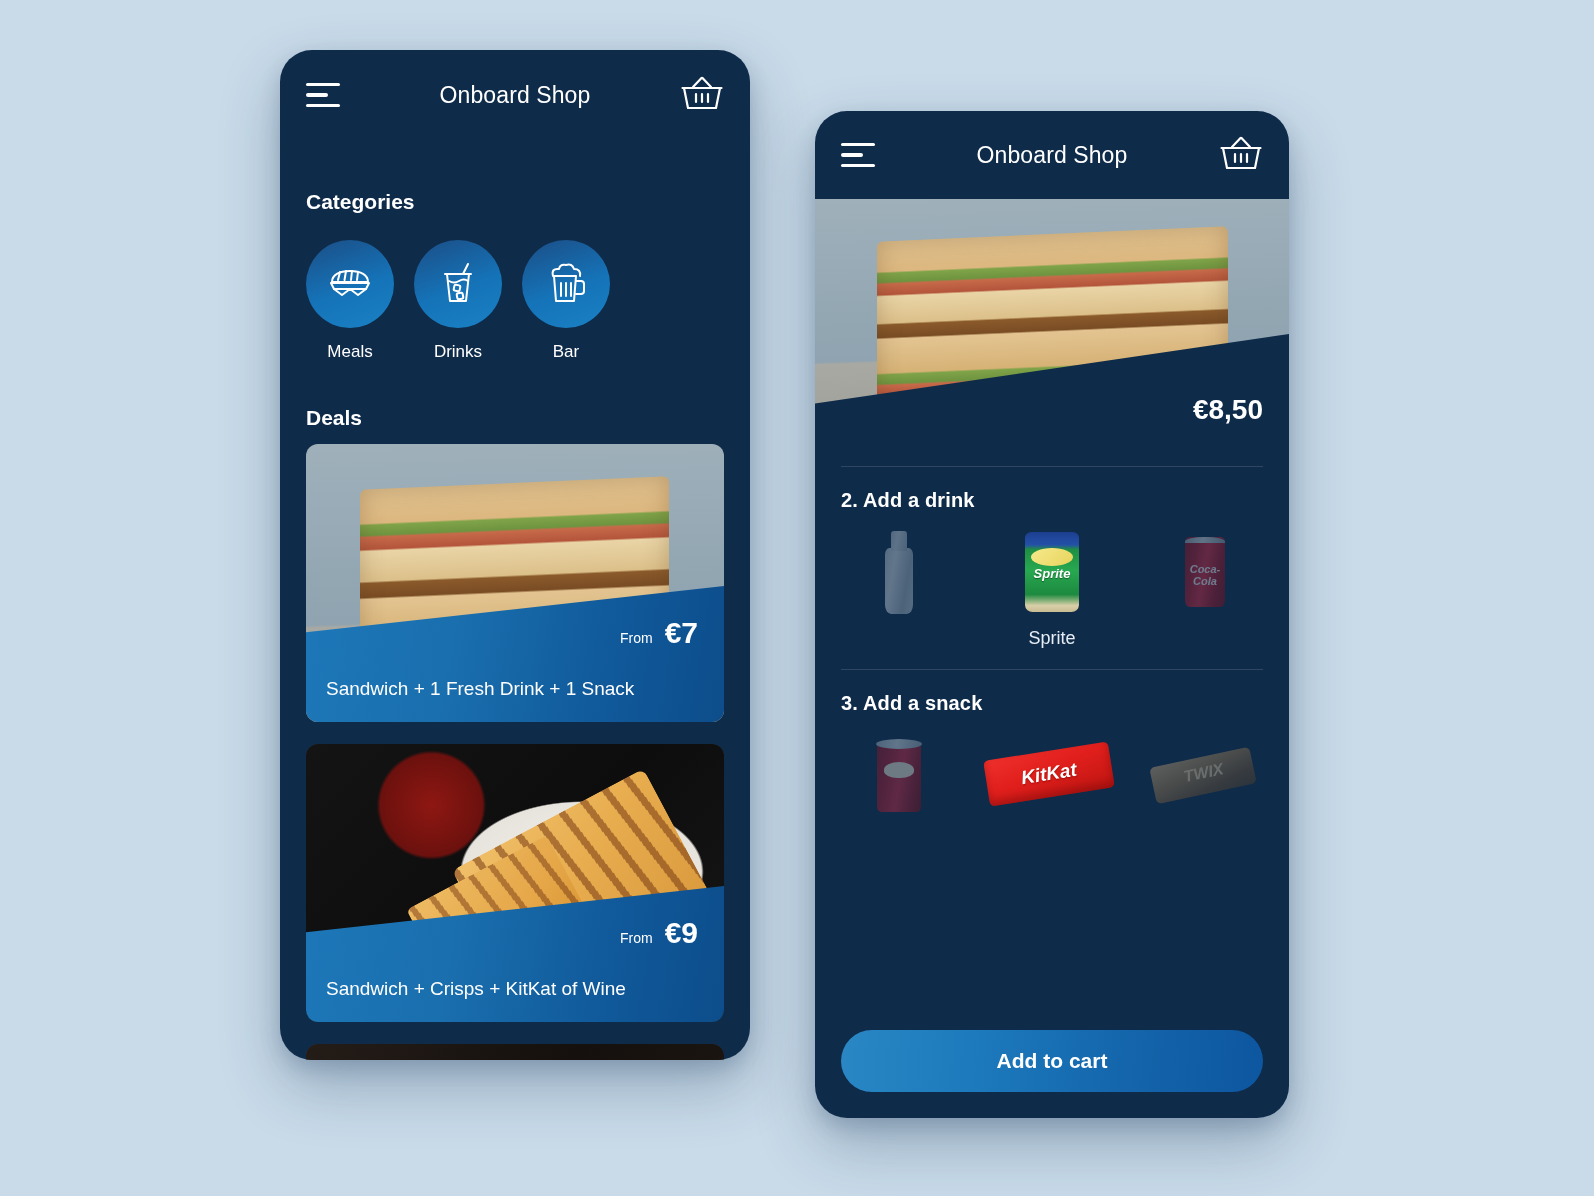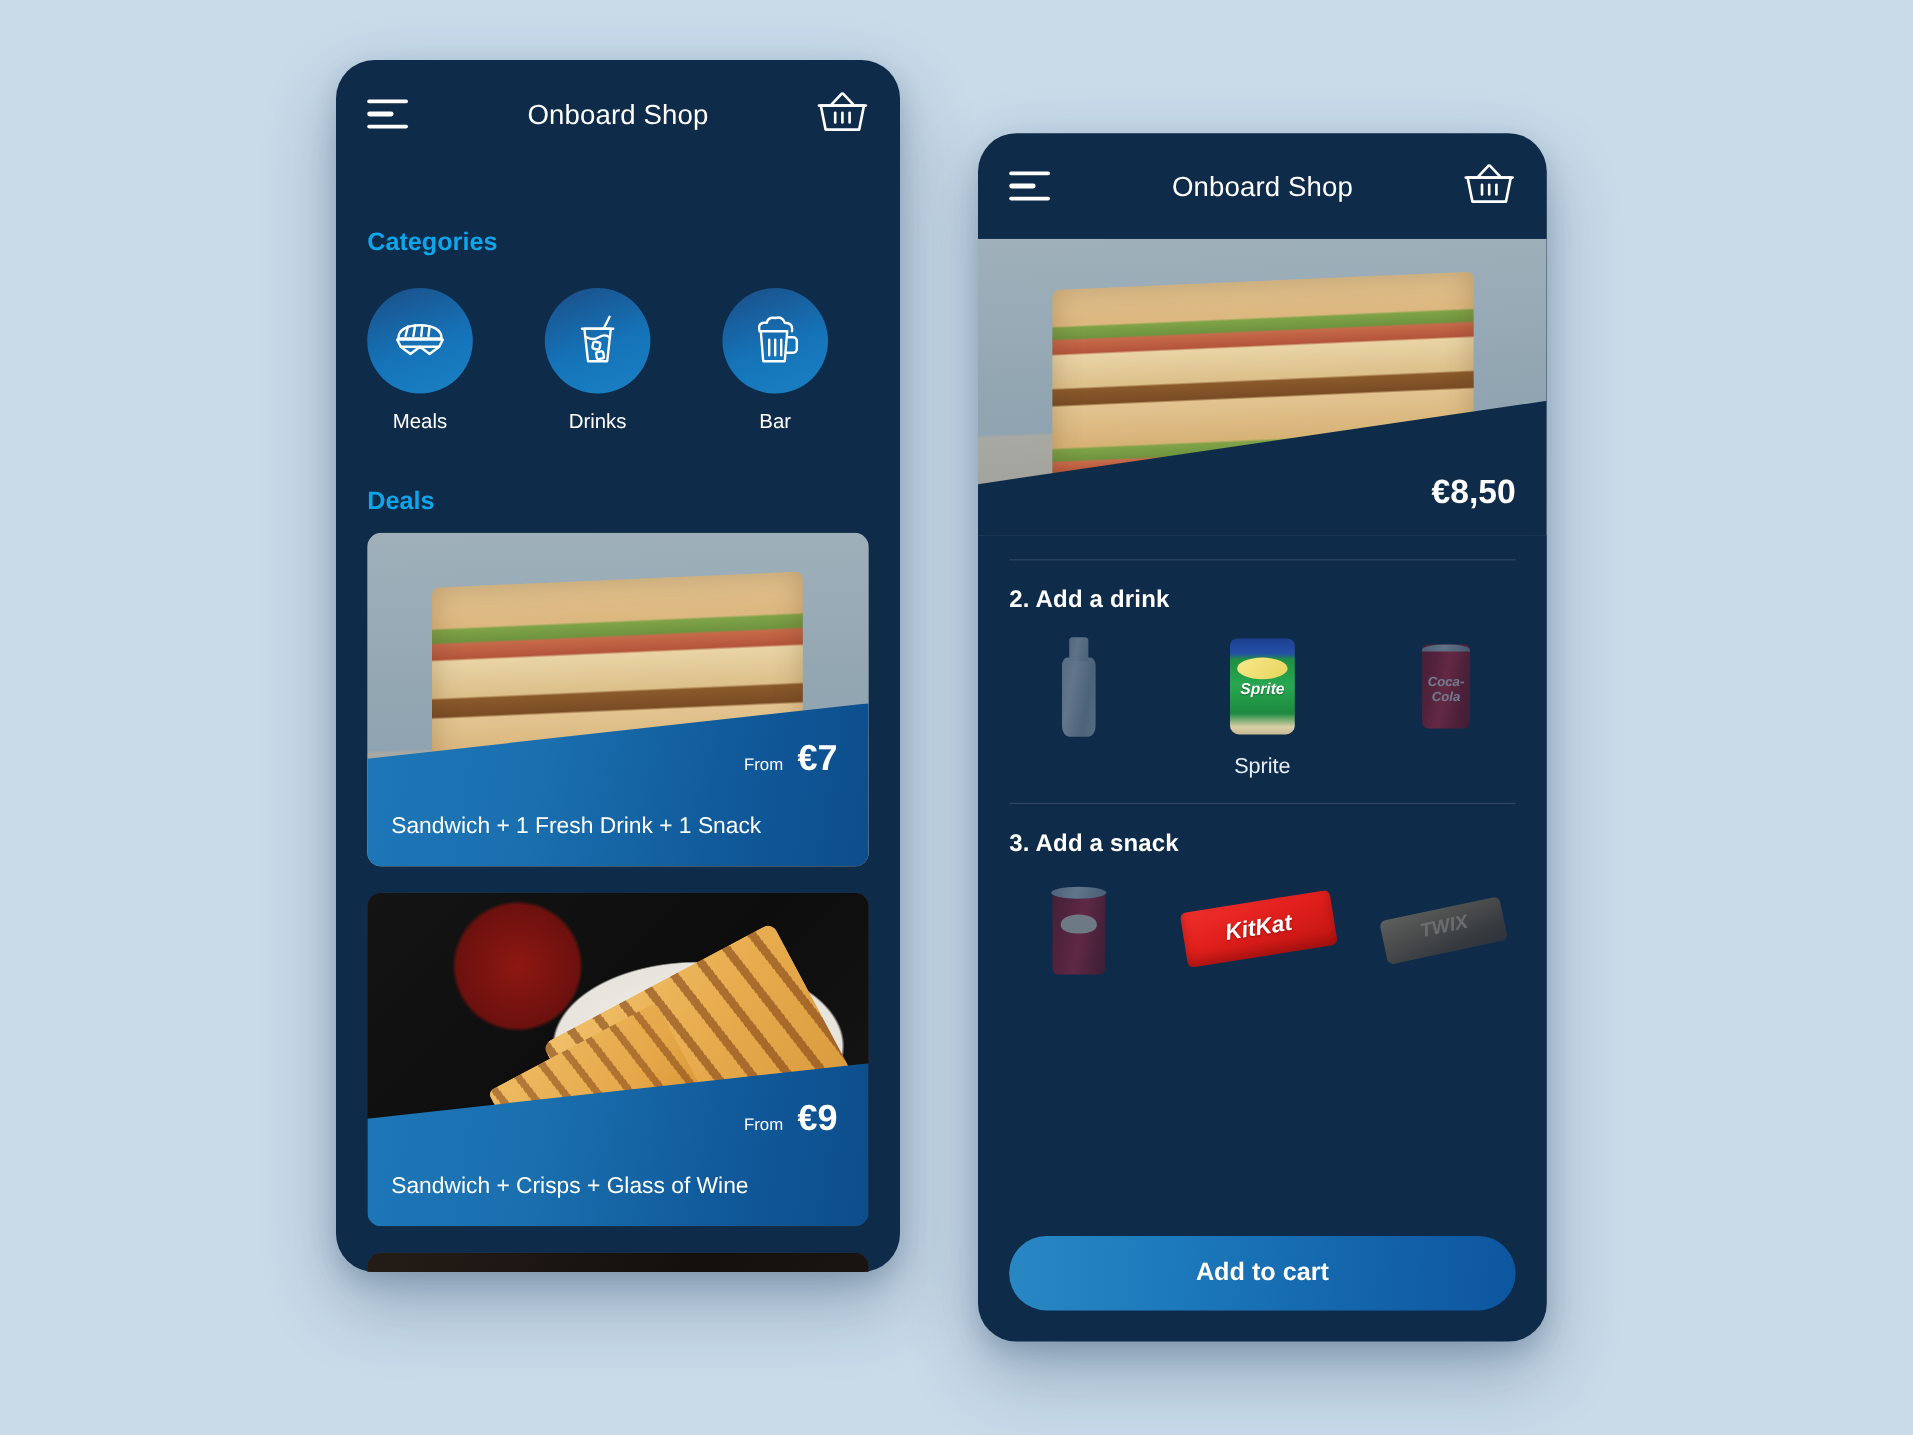--- a/index.html
+++ b/index.html
@@ -61,32 +61,32 @@
   .hamburger i:nth-child(3){ width: 100%; }
 
   .basket { margin-left: auto; z-index: 3; cursor: pointer; display:flex; }
 
   
   .screen { display: flex; flex-direction: column; height: 100%; }
   .scroll { flex: 1 1 auto; overflow: hidden; position: relative; }
 
   
   .section-title {
-    color: #0ea5e9;
+    color: #ffffff;
     font-size: 21px;
     font-weight: bold;
     padding: 0 26px;
   }
   #sec-categories { margin-top: 50px; }
   #sec-deals { margin-top: 44px; margin-bottom: 14px; }
 
   
   .cat-row {
     display: flex;
-    gap: 60px;
+    gap: 20px;
     padding: 0 26px;
     margin-top: 26px;
   }
   .cat-item { width: 88px; flex: 0 0 auto; text-align: center; cursor: pointer; }
   .cat-circle {
     width: 88px; height: 88px; border-radius: 50%;
     background: linear-gradient(160deg, #1b4e86 0%, #1573b8 55%, #1a81c4 100%);
     display: flex; align-items: center; justify-content: center;
   }
   .cat-label {
@@ -530,21 +530,21 @@
         <div class="deal-name">Sandwich + 1 Fresh Drink + 1 Snack</div>
       </div>
 
       <div class="deal-card">
         <div class="deal-photo ph-panini"></div>
         <div class="deal-overlay"></div>
         <div class="deal-price">
           <span class="from">From</span>
           <span class="amt">€9</span>
         </div>
-        <div class="deal-name">Sandwich + Crisps + Glass of Wine</div>
+        <div class="deal-name">Sandwich + Crisps + KitKat of Wine</div>
       </div>
 
       <div class="deal-card">
         <div class="deal-photo ph-toastie"></div>
       </div>
 
     </div>
   </div>
 </div>
 

